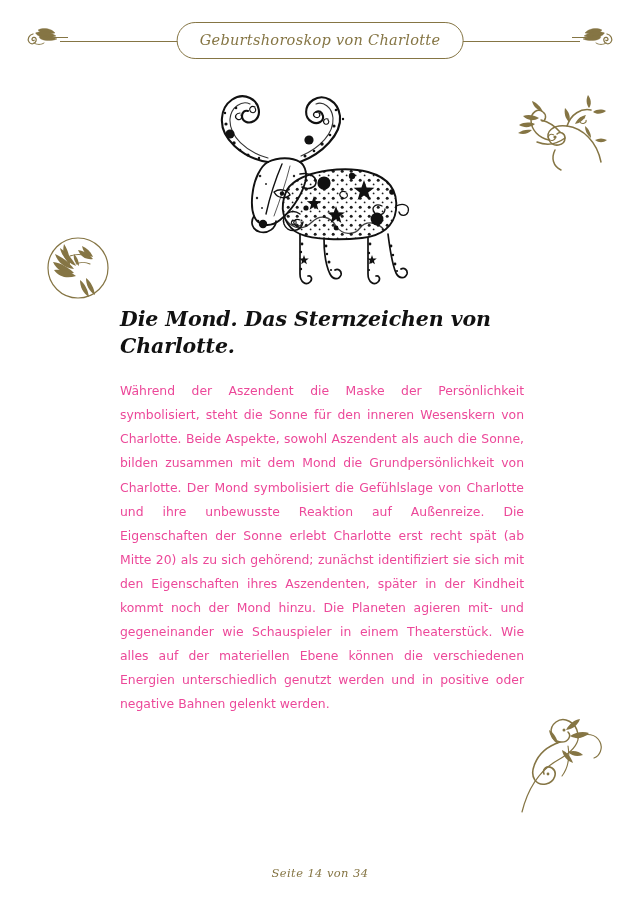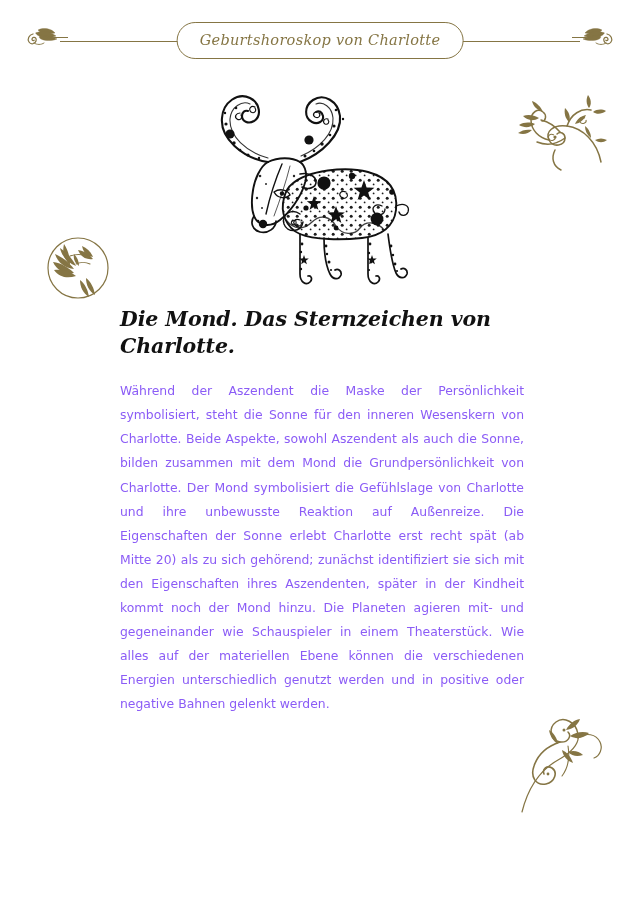--- a/index.html
+++ b/index.html
@@ -106,21 +106,21 @@
     line-height: 1.30;
     letter-spacing: -0.1px;
     color: #111111;
     margin: 0 0 20px 0;
   }
 
   .body-copy {
     font-family: "DejaVu Sans", sans-serif;
     font-size: 12.4px;
     line-height: 1.94;
-    color: #8b5cf6;
+    color: #ec4899;
     text-align: justify;
     margin: 0;
     hyphens: auto;
     -webkit-hyphens: auto;
   }
 
   
   .footer {
     position: absolute;
     left: 0;
@@ -404,14 +404,17 @@
         <circle cx="34" cy="68" r="1.4"></circle>
       </g>
     </svg>
   </div>
 
   <div class="content">
     <h1 class="heading">Die Mond. Das Sternzeichen von Charlotte.</h1>
     <p class="body-copy">Während der Aszendent die Maske der Persönlichkeit symbolisiert, steht die Sonne für den inneren Wesenskern von Charlotte. Beide Aspekte, sowohl Aszendent als auch die Sonne, bilden zusammen mit dem Mond die Grundpersönlichkeit von Charlotte. Der Mond symbolisiert die Gefühlslage von Charlotte und ihre unbewusste Reaktion auf Außenreize. Die Eigenschaften der Sonne erlebt Charlotte erst recht spät (ab Mitte 20) als zu sich gehörend; zunächst identifiziert sie sich mit den Eigenschaften ihres Aszendenten, später in der Kindheit kommt noch der Mond hinzu. Die Planeten agieren mit- und gegeneinander wie Schauspieler in einem Theaterstück. Wie alles auf der materiellen Ebene können die verschiedenen Energien unterschiedlich genutzt werden und in positive oder negative Bahnen gelenkt werden.</p>
   </div>
 
+  <div class="footer">
+    <span class="footer-text">Seite 14 von 34</span>
+  </div>
 
 </div>
 
 </body></html>

